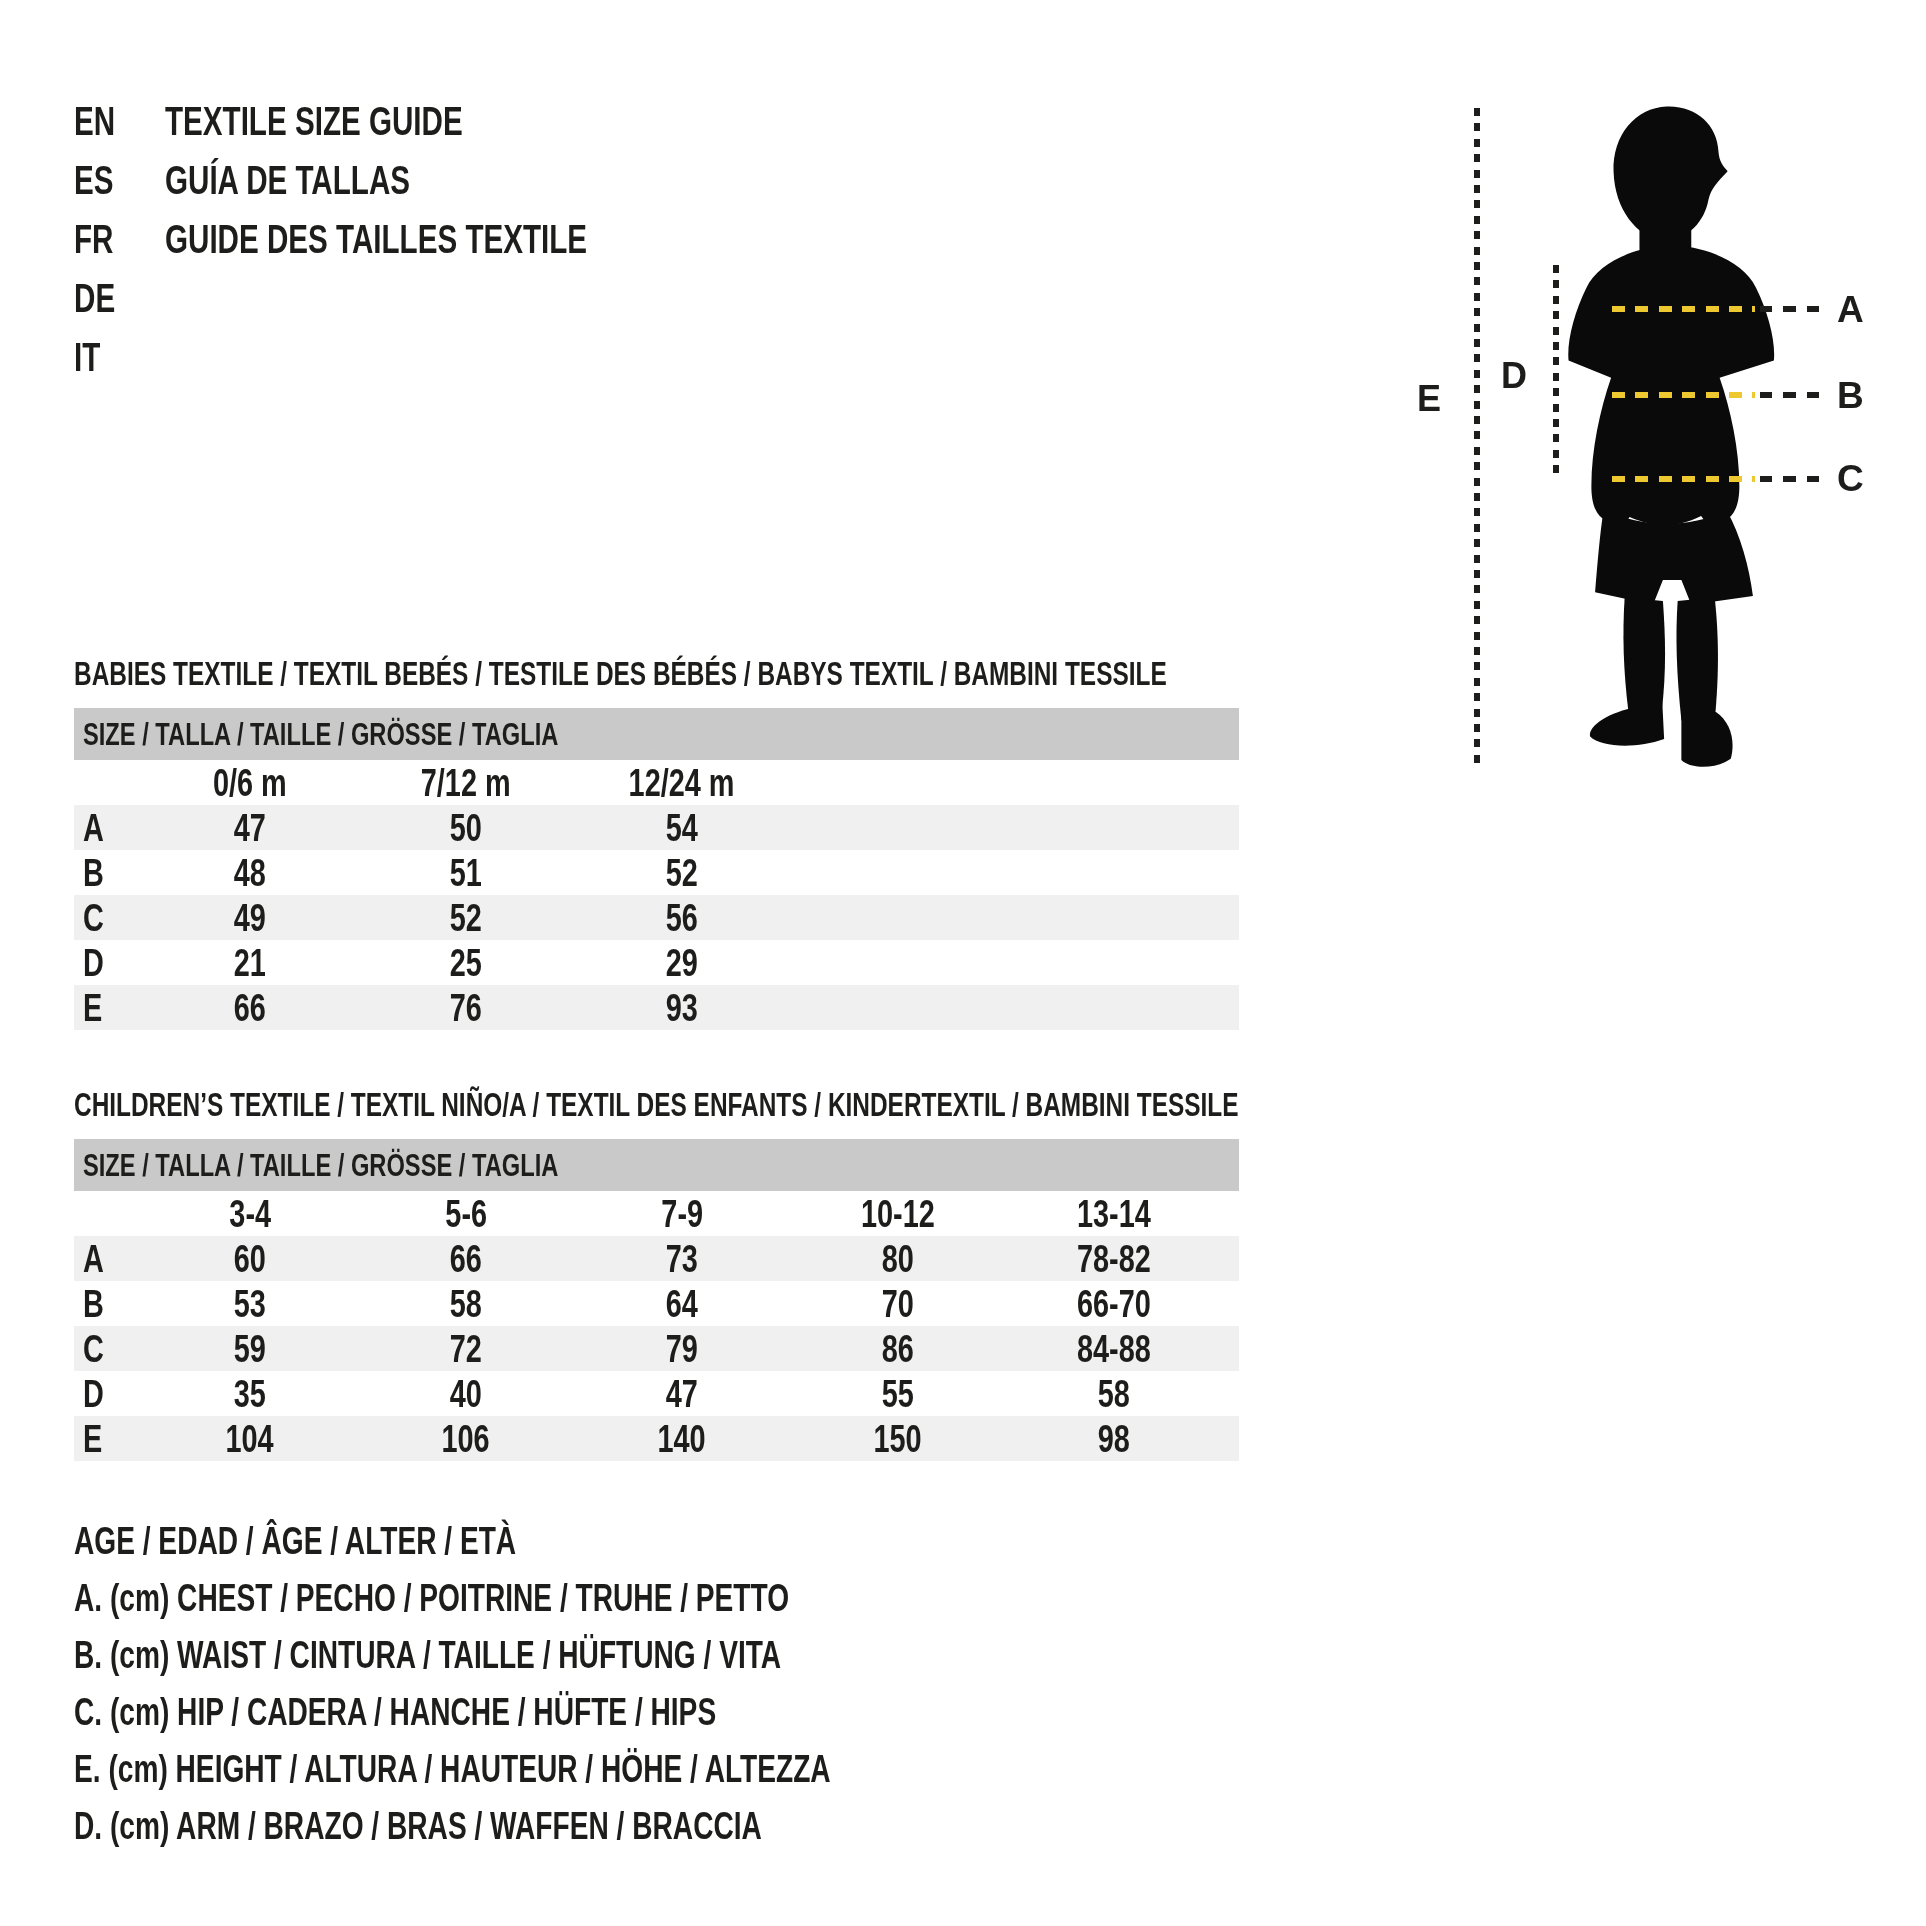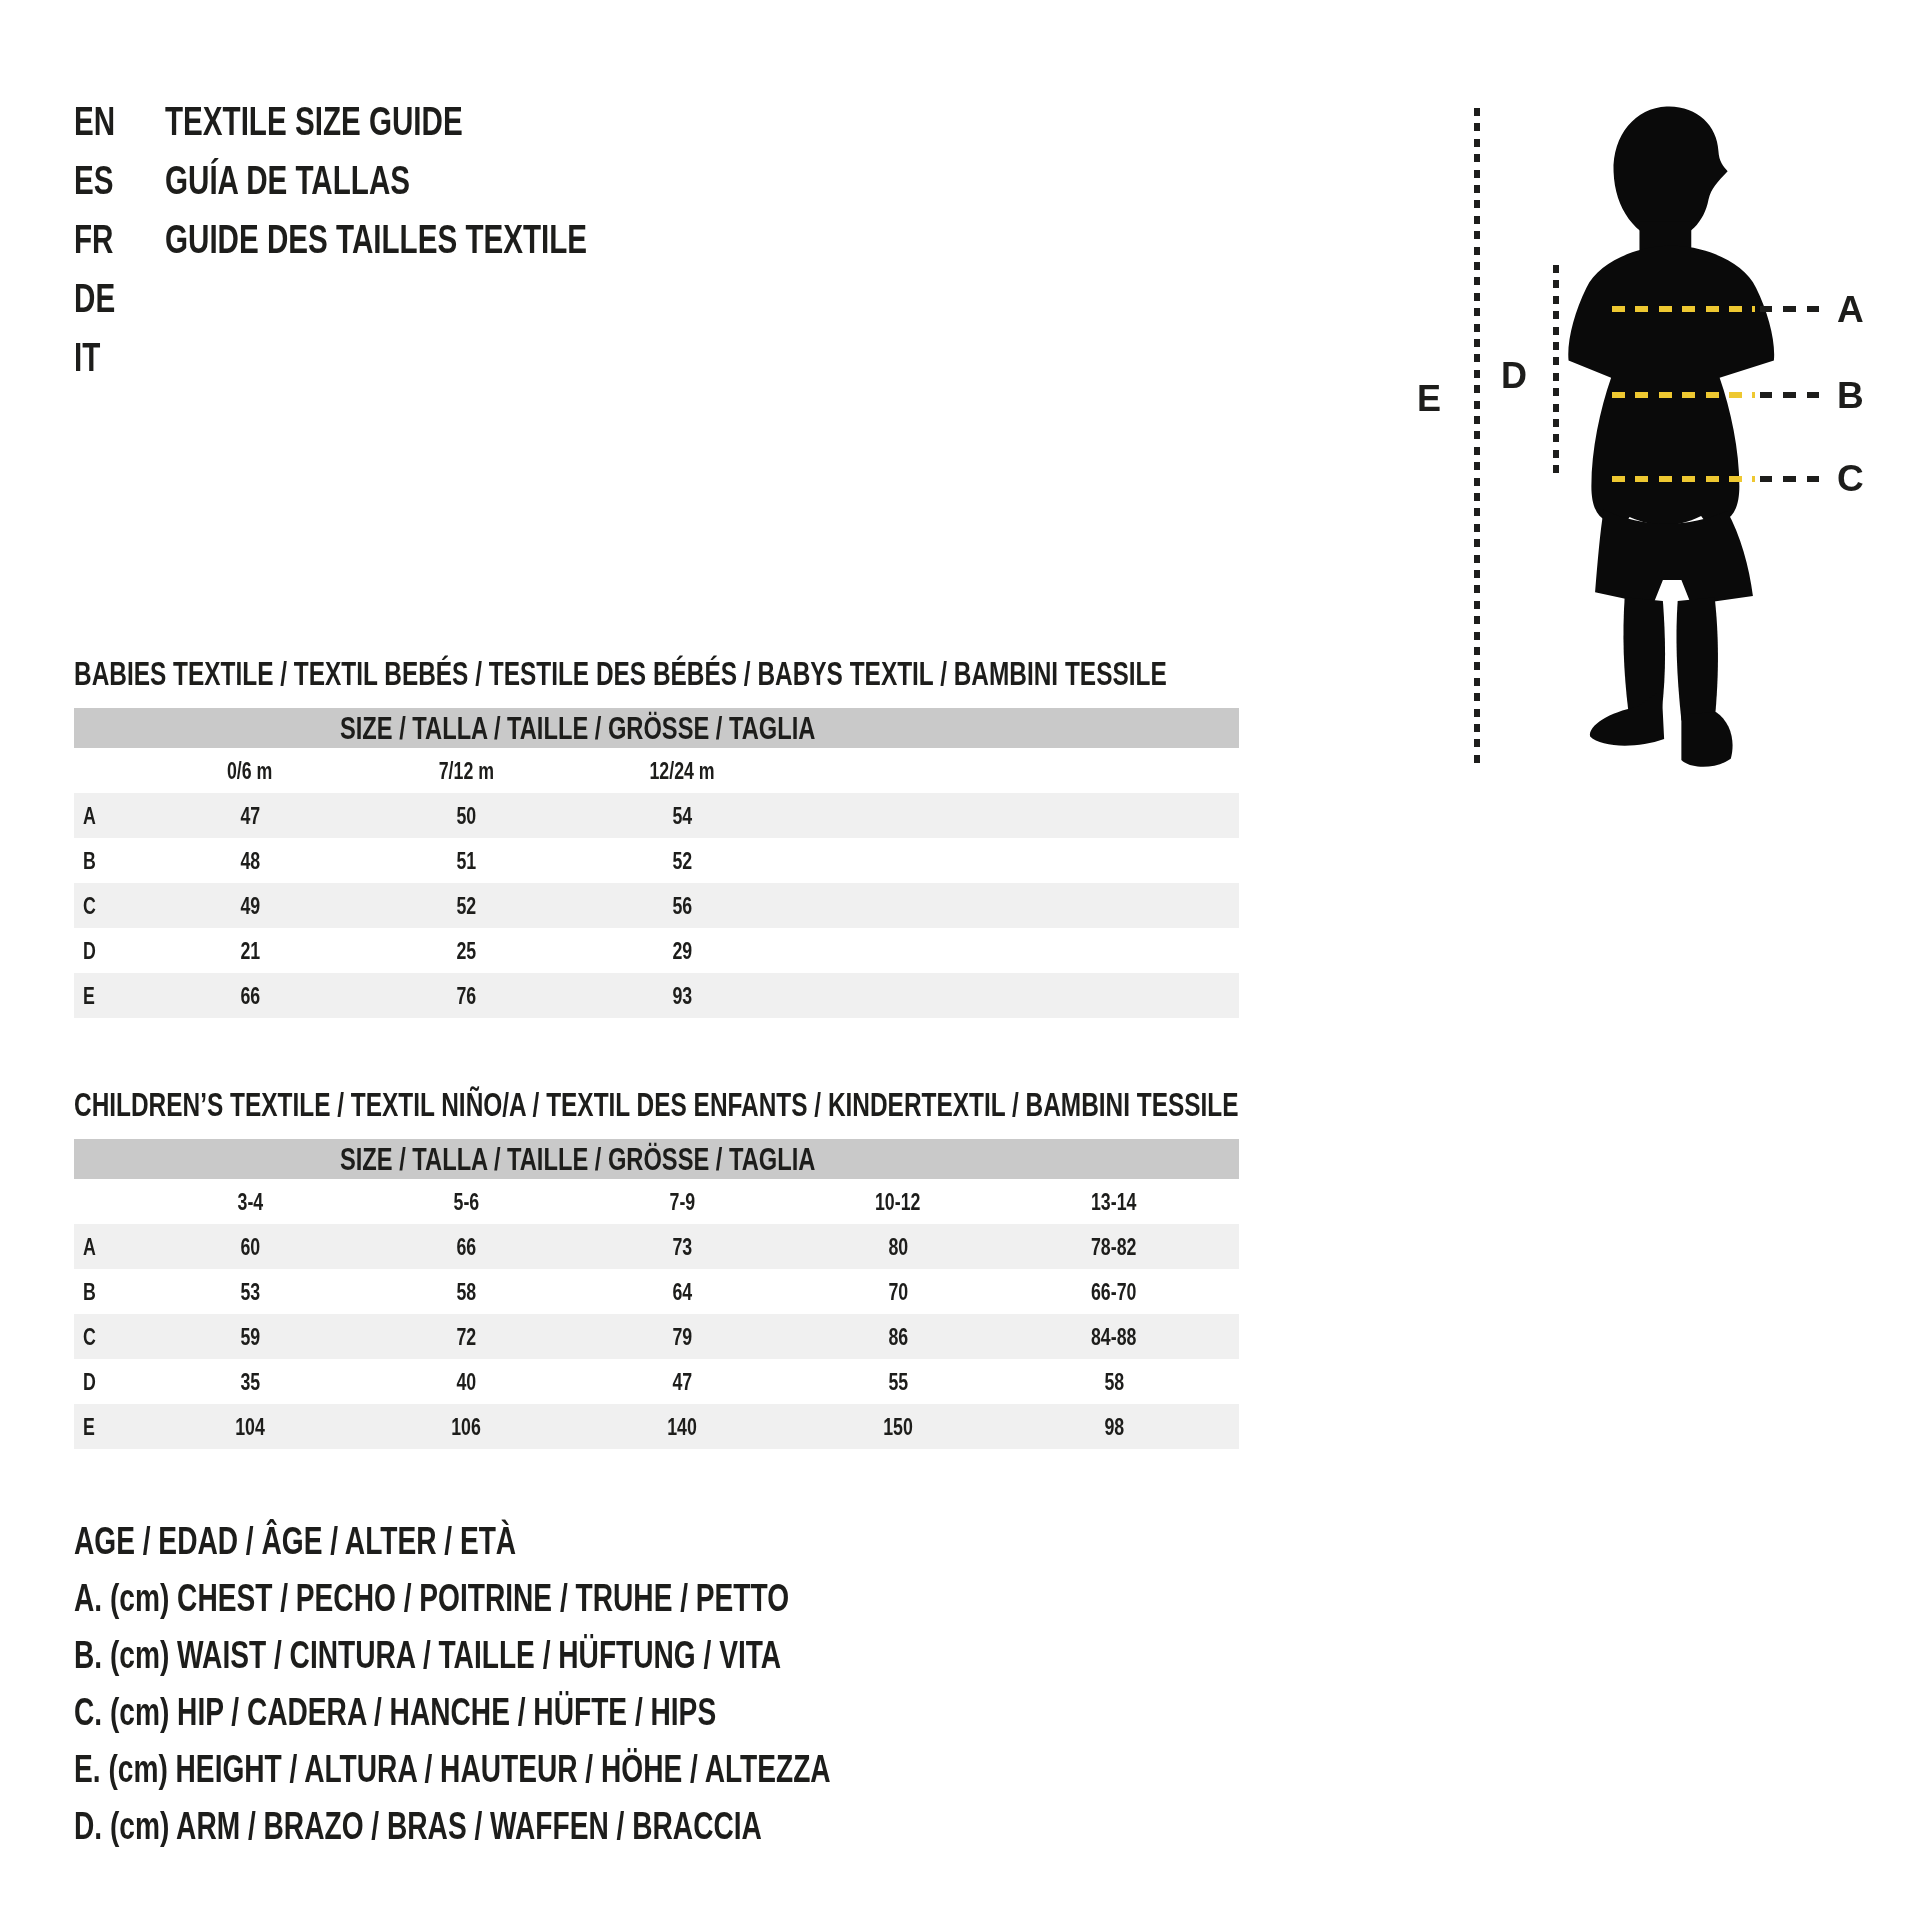--- a/index.html
+++ b/index.html
@@ -14,23 +14,23 @@
   
   #langs{position:absolute;left:74px;top:92px;font-size:40px;line-height:59px;}
   .lang-row{display:flex;}
   .lang-code{width:91px;flex:0 0 91px;}
 
   
   .sec-title{position:absolute;left:74px;font-size:33px;line-height:41px;margin-top:12px;}
 
   
   .size-table{position:absolute;left:74px;width:1165px;}
-  .thead{height:40px;background:var(--hdr,#c9c9c9);display:flex;align-items:center;
-         padding-left:8.6px;box-sizing:border-box;font-size:32px;justify-content:center;}
-  .trow{display:grid;height:45px;align-items:center;font-size:24px;}
+  .thead{height:52px;background:var(--hdr,#c9c9c9);display:flex;align-items:center;
+         padding-left:8.6px;box-sizing:border-box;font-size:32px;}
+  .trow{display:grid;height:45px;align-items:center;font-size:39px;}
   .cols-3{grid-template-columns:68px 216px 216px 216px;}
   .cols-5{grid-template-columns:68px 216px 216px 216px 216px 216px;}
   .trow.shade{background:var(--shade,#f0f0f0);}
   .cell-label{padding-left:8.6px;}
   .cell-val{text-align:center;}
 
   
   #legend{position:absolute;left:74px;top:1513px;font-size:38px;line-height:57px;}
 
   

